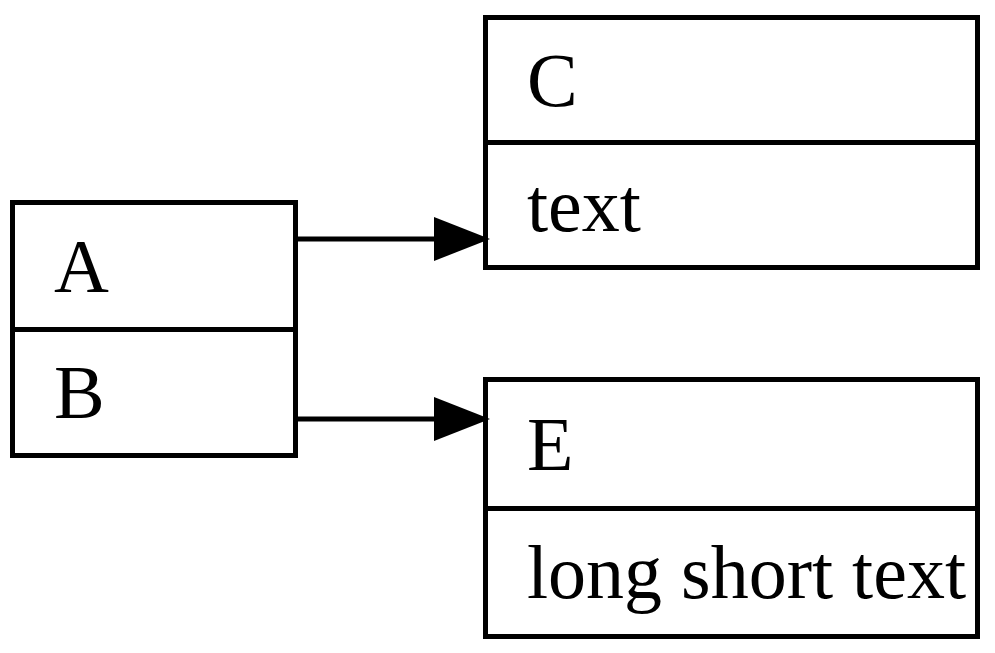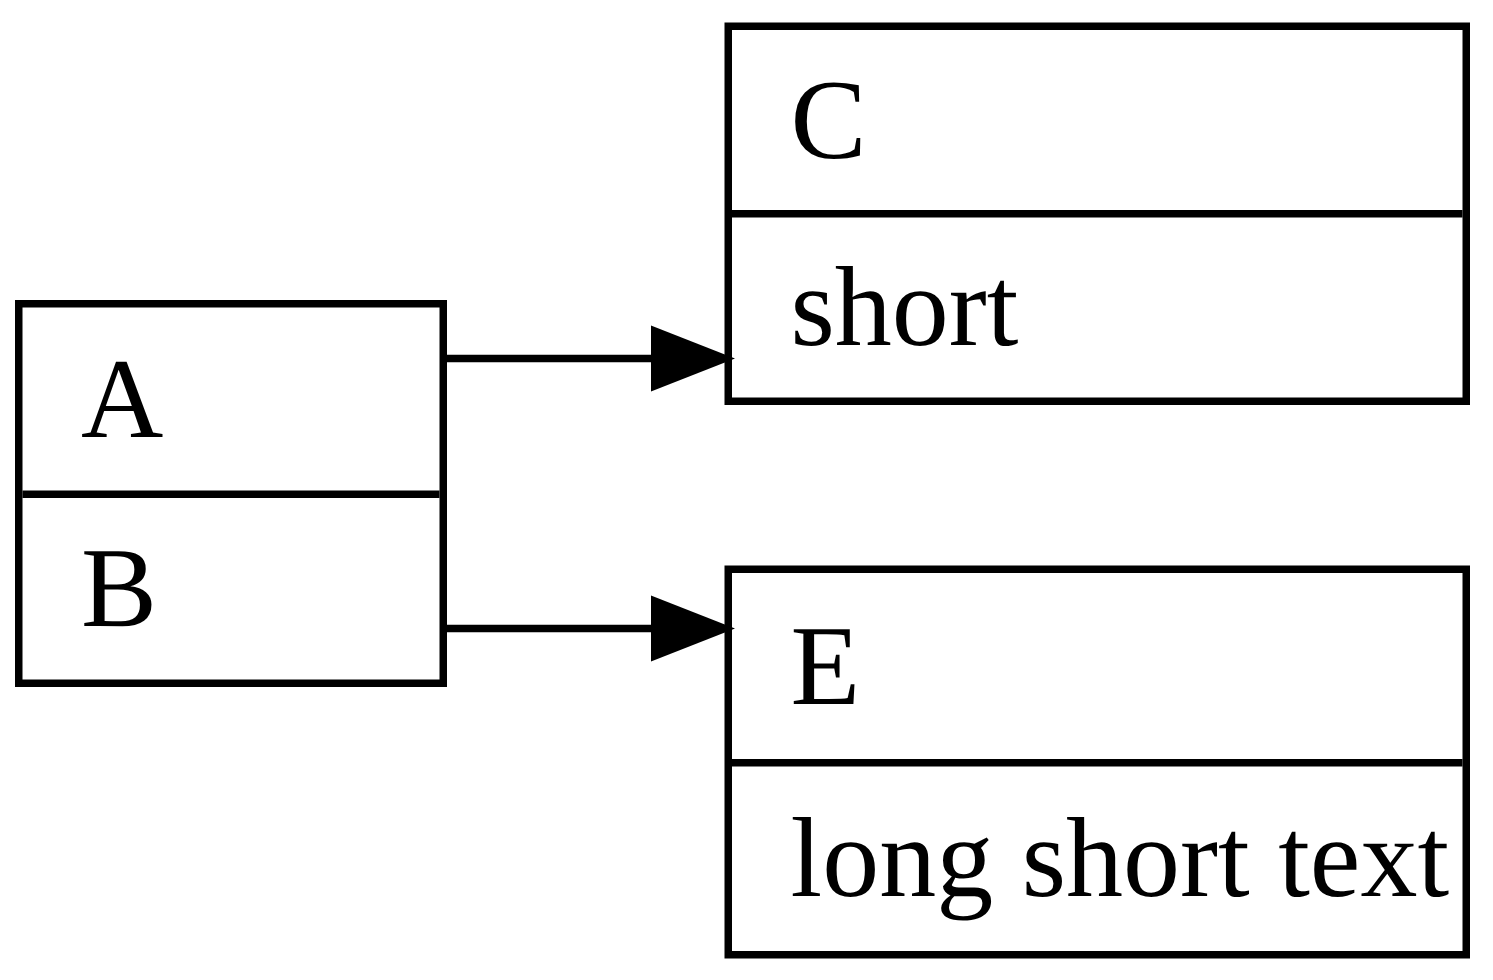--- a/index.html
+++ b/index.html
@@ -64,21 +64,21 @@
     <div class="cell">
       <span>B</span>
     </div>
   </div>
 
   <div class="node" id="node-top-right">
     <div class="cell">
       <span>C</span>
     </div>
     <div class="cell">
-      <span>short</span>
+      <span>text</span>
     </div>
   </div>
 
   <div class="node" id="node-bottom-right">
     <div class="cell">
       <span>E</span>
     </div>
     <div class="cell">
       <span>long short text</span>
     </div>

